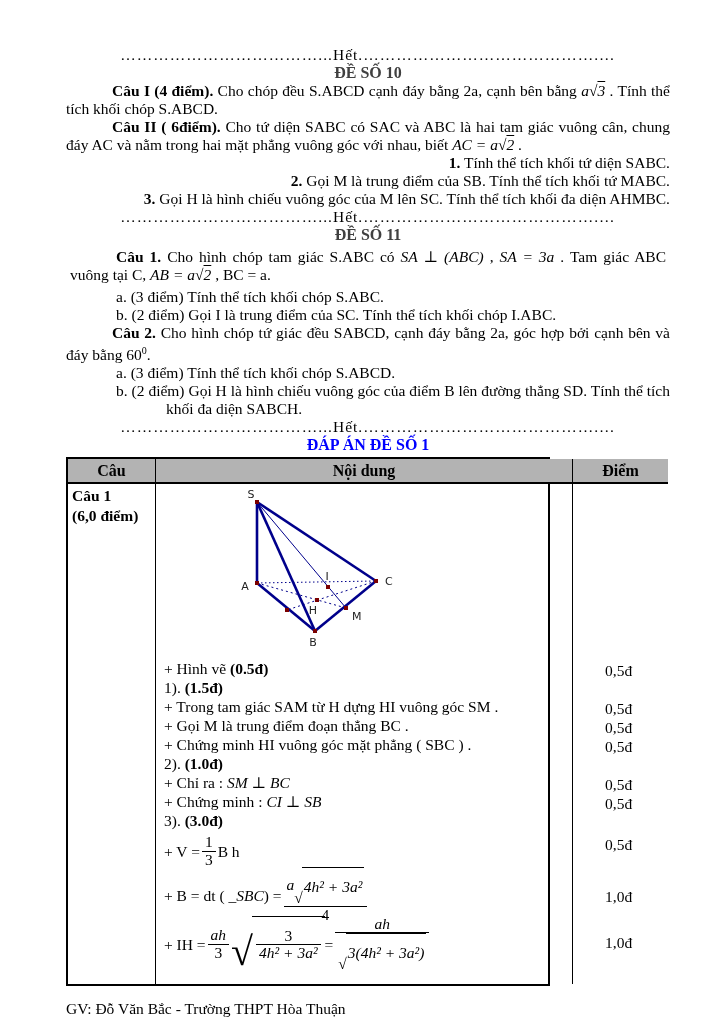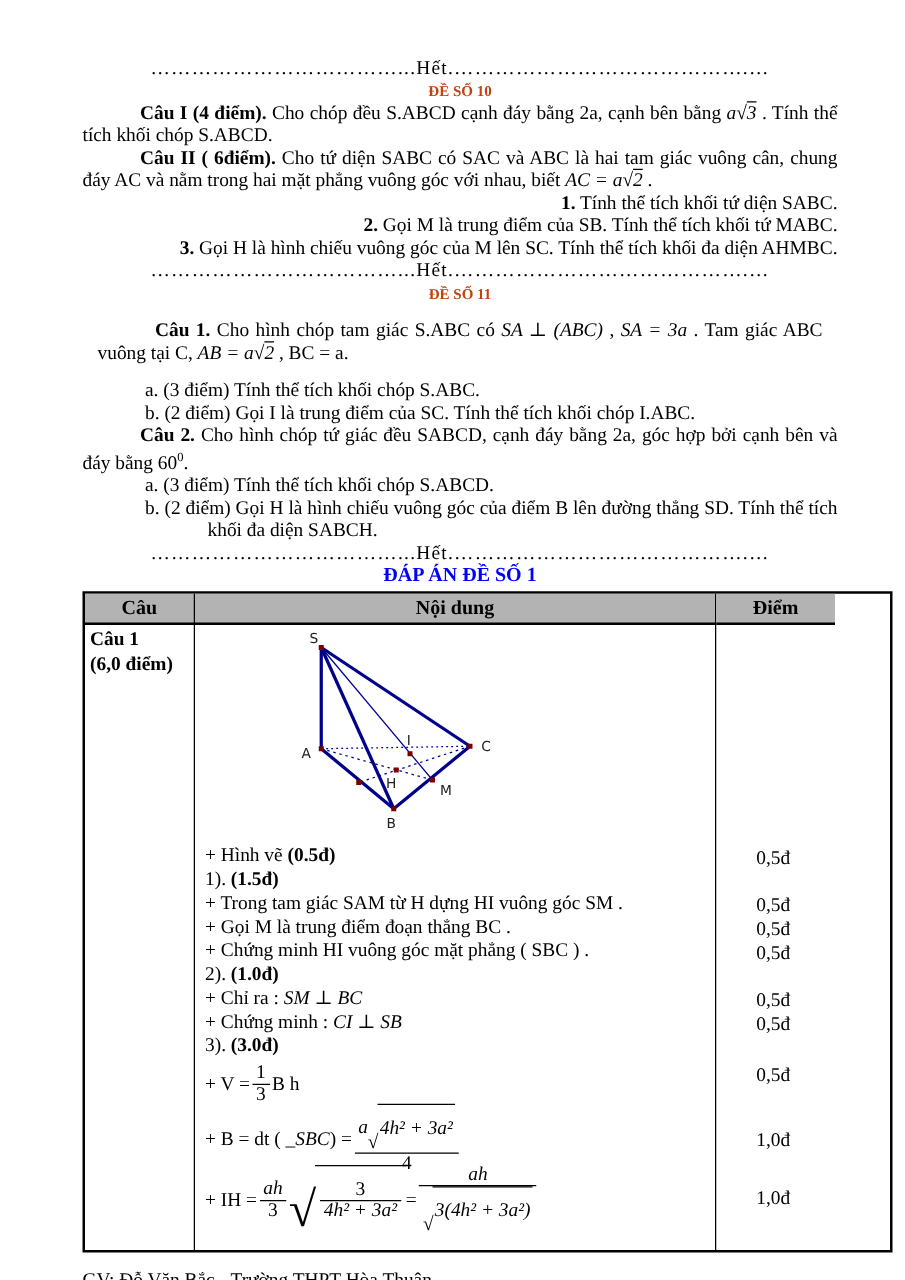--- a/index.html
+++ b/index.html
@@ -1,34 +1,34 @@
 <!DOCTYPE html>
 <html><head>
 <meta charset="utf-8">
 <style>
   html,body{margin:0;padding:0;}
   body{width:724px;height:1024px;background:#ffffff;overflow:hidden;
        font-family:"Liberation Serif","DejaVu Serif",serif;color:#000;}
   .page{position:relative;width:724px;height:1024px;padding-top:46px;box-sizing:border-box;}
   .content{width:604px;margin-left:66px;font-size:15.5px;line-height:18px;}
   .sep{text-align:center;white-space:nowrap;overflow:hidden;letter-spacing:1px;}
-  .h-red{color:#c2410c;font-weight:bold;text-align:center;font-size:12px;}
+  .h-red{color:#404040;font-weight:bold;text-align:center;font-size:16px;}
   .h-blue{color:#0000ff;font-weight:bold;text-align:center;font-size:16px;}
   .just{text-align:justify;}
   .ind{text-indent:46px;}
   .pl{padding-left:46px;text-align:right;}
   .pl2{padding-left:50px;}
   b{font-weight:bold;}
   i,.mi{font-style:italic;}
   .ov{text-decoration:overline;}
   sup{font-size:10px;}
   .mb2{margin-bottom:2px;}
 
   
-  .atable{width:648px;margin-left:66px;margin-top:3px;border:2px solid #000;box-sizing:border-box;}
+  .atable{width:484px;margin-left:66px;margin-top:3px;border:2px solid #000;box-sizing:border-box;}
   .trow{display:grid;grid-template-columns:88px 417px 95px;}
   .hcell{background:#b3b3b3;border-right:1px solid #000;border-bottom:2px solid #000;
          text-align:center;font-weight:bold;font-size:16px;height:23px;line-height:23px;}
   .hcell:last-child{border-right:none;}
   .bcell{border-right:1px solid #000;position:relative;height:500px;box-sizing:border-box;}
   .bcell:last-child{border-right:none;}
   .cell-cau{padding:2px 4px;font-weight:bold;font-size:15.5px;line-height:20px;}
   .cline{padding-left:8px;font-size:15.5px;line-height:19px;white-space:nowrap;}
   .fig{height:175px;position:relative;}
   .fl10{height:42px;display:flex;align-items:center;}
@@ -62,21 +62,21 @@
 
     <p class="just ind mb2" style="margin:0;"><b>Câu II ( 6điểm).</b><span> Cho tứ diện SABC có SAC và ABC là hai tam giác vuông cân,  chung đáy AC và nằm trong hai mặt phẳng vuông góc với nhau, biết </span><i>AC = a</i><span class="rsign">√</span><i class="ov">2</i><span> .</span></p>
 
     <div class="pl"><b>1.</b><span> Tính thể tích khối tứ diện SABC.</span></div>
     <div class="pl"><b>2.</b><span> Gọi M là trung điểm của SB. Tính thể tích khối tứ MABC.</span></div>
     <div class="pl"><b>3.</b><span> Gọi H là hình chiếu vuông góc của M lên SC. Tính thể tích khối đa diện AHMBC.</span></div>
 
     <div class="sep">………………………………...Hết.…………………………………….…</div>
     <div class="h-red">ĐỀ SỐ 11</div>
 
-    <p class="just ind mb2" style="margin:12px;"><b>Câu 1.</b><span> Cho hình chóp tam giác S.ABC có </span><i>SA ⊥ (ABC)</i><span> , </span><i>SA = 3a</i><span> . Tam giác ABC vuông tại C, </span><i>AB = a</i><span class="rsign">√</span><i class="ov">2</i><span> , BC = a.</span></p>
+    <p class="just ind mb2" style="margin:4px;"><b>Câu 1.</b><span> Cho hình chóp tam giác S.ABC có </span><i>SA ⊥ (ABC)</i><span> , </span><i>SA = 3a</i><span> . Tam giác ABC vuông tại C, </span><i>AB = a</i><span class="rsign">√</span><i class="ov">2</i><span> , BC = a.</span></p>
 
     <div class="pl2">a. (3 điểm) Tính thể tích khối chóp S.ABC.</div>
     <div class="pl2">b. (2 điểm) Gọi I là trung điểm của SC. Tính thể tích khối chóp I.ABC.</div>
 
     <p class="just ind" style="margin:0;"><b>Câu 2.</b><span> Cho hình chóp tứ giác đều SABCD, cạnh đáy bằng 2a, góc hợp bởi cạnh bên và đáy bằng </span><span>60</span><sup>0</sup><span>.</span></p>
 
     <div class="pl2">a. (3 điểm) Tính thể tích khối chóp S.ABCD.</div>
     <p class="just" style="margin:0;padding-left:50px;text-indent:-50px;margin-left:50px;"><span style="margin-left:-50px;padding-left:50px;display:inline;">b. (2 điểm) Gọi H là hình chiếu vuông góc của điểm B lên đường thẳng SD. Tính thể tích khối đa diện SABCH.</span></p>
 
     <div class="sep">………………………………...Hết.…………………………………….…</div>

